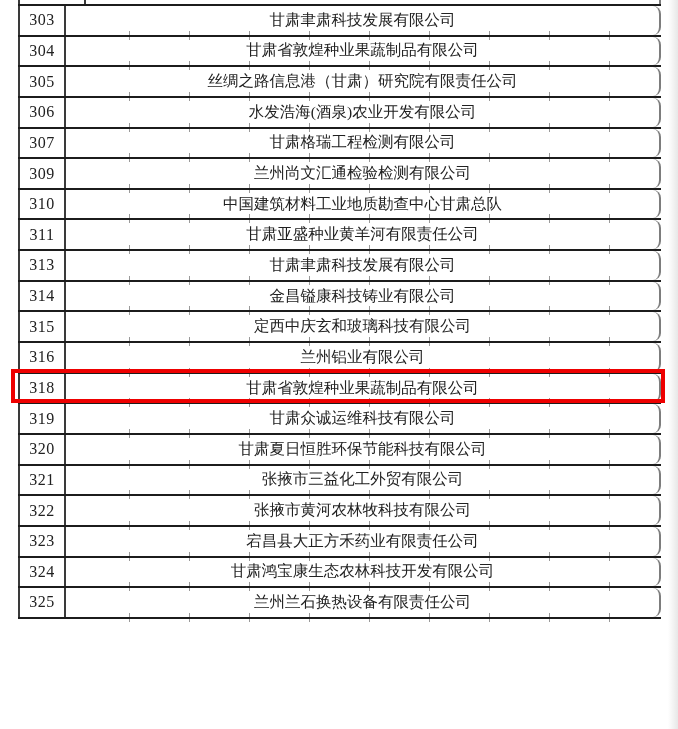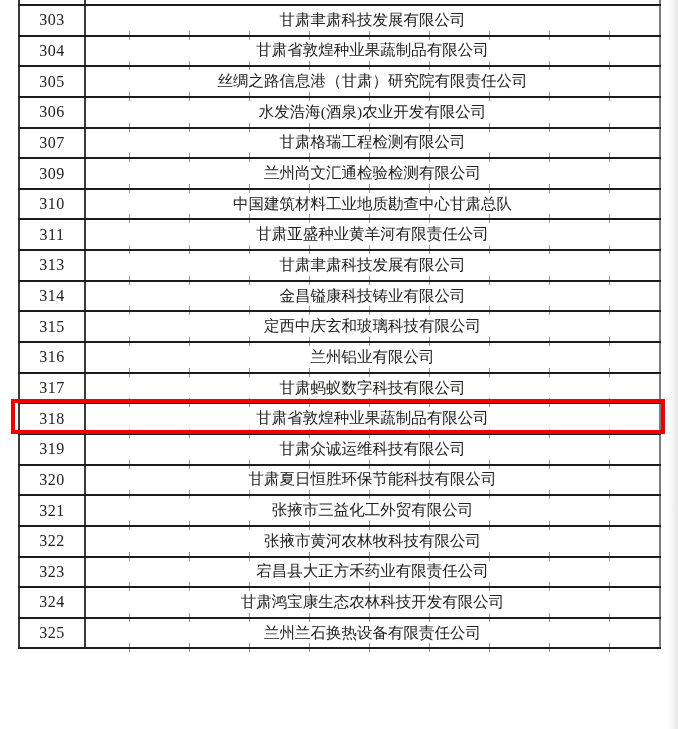--- a/index.html
+++ b/index.html
@@ -22,29 +22,29 @@
   .row{
     display:flex;height:30.65px;box-sizing:border-box;position:relative;
     border-bottom:2px solid #1c1c1c;background:transparent;
   }
   
   .row::after{
     content:"";position:absolute;left:52px;right:16px;bottom:-5px;height:9px;z-index:-1;
     background:repeating-linear-gradient(to right,transparent 0 59px,#9a9a9a 59px 60px);
   }
   .cell-no{
-    width:68px;box-sizing:border-box;
+    width:48px;box-sizing:border-box;
     border-left:2px solid #3a3a3a;border-right:2px solid #3a3a3a;
     display:flex;align-items:center;justify-content:center;
     font-size:16px;letter-spacing:.5px;
   }
   .cell-name{
     flex:1;border-right:2px solid #7d7d7d;
     display:flex;align-items:center;justify-content:center;
-    font-size:15.5px;white-space:nowrap;
+    font-size:15.5px;white-space:nowrap;border-radius:8px;
   }
   .hl{
     position:absolute;top:-5px;bottom:-1px;left:-7px;right:-4px;
     border:4px solid var(--hl,#ee0000);z-index:3;pointer-events:none;
   }
 </style>
 </head>
 <body>
 
 <div class="table">
@@ -120,25 +120,20 @@
     <div class="cell-name">定西中庆玄和玻璃科技有限公司</div>
 
   </div>
 
   <div class="row">
     <div class="cell-no">316</div>
     <div class="cell-name">兰州铝业有限公司</div>
 
   </div>
 
-  <div class="row">
-    <div class="cell-no">317</div>
-    <div class="cell-name">甘肃蚂蚁数字科技有限公司</div>
-
-  </div>
 
   <div class="row">
     <div class="cell-no">318</div>
     <div class="cell-name">甘肃省敦煌种业果蔬制品有限公司</div>
     <div class="hl"></div>
   </div>
 
   <div class="row">
     <div class="cell-no">319</div>
     <div class="cell-name">甘肃众诚运维科技有限公司</div>

